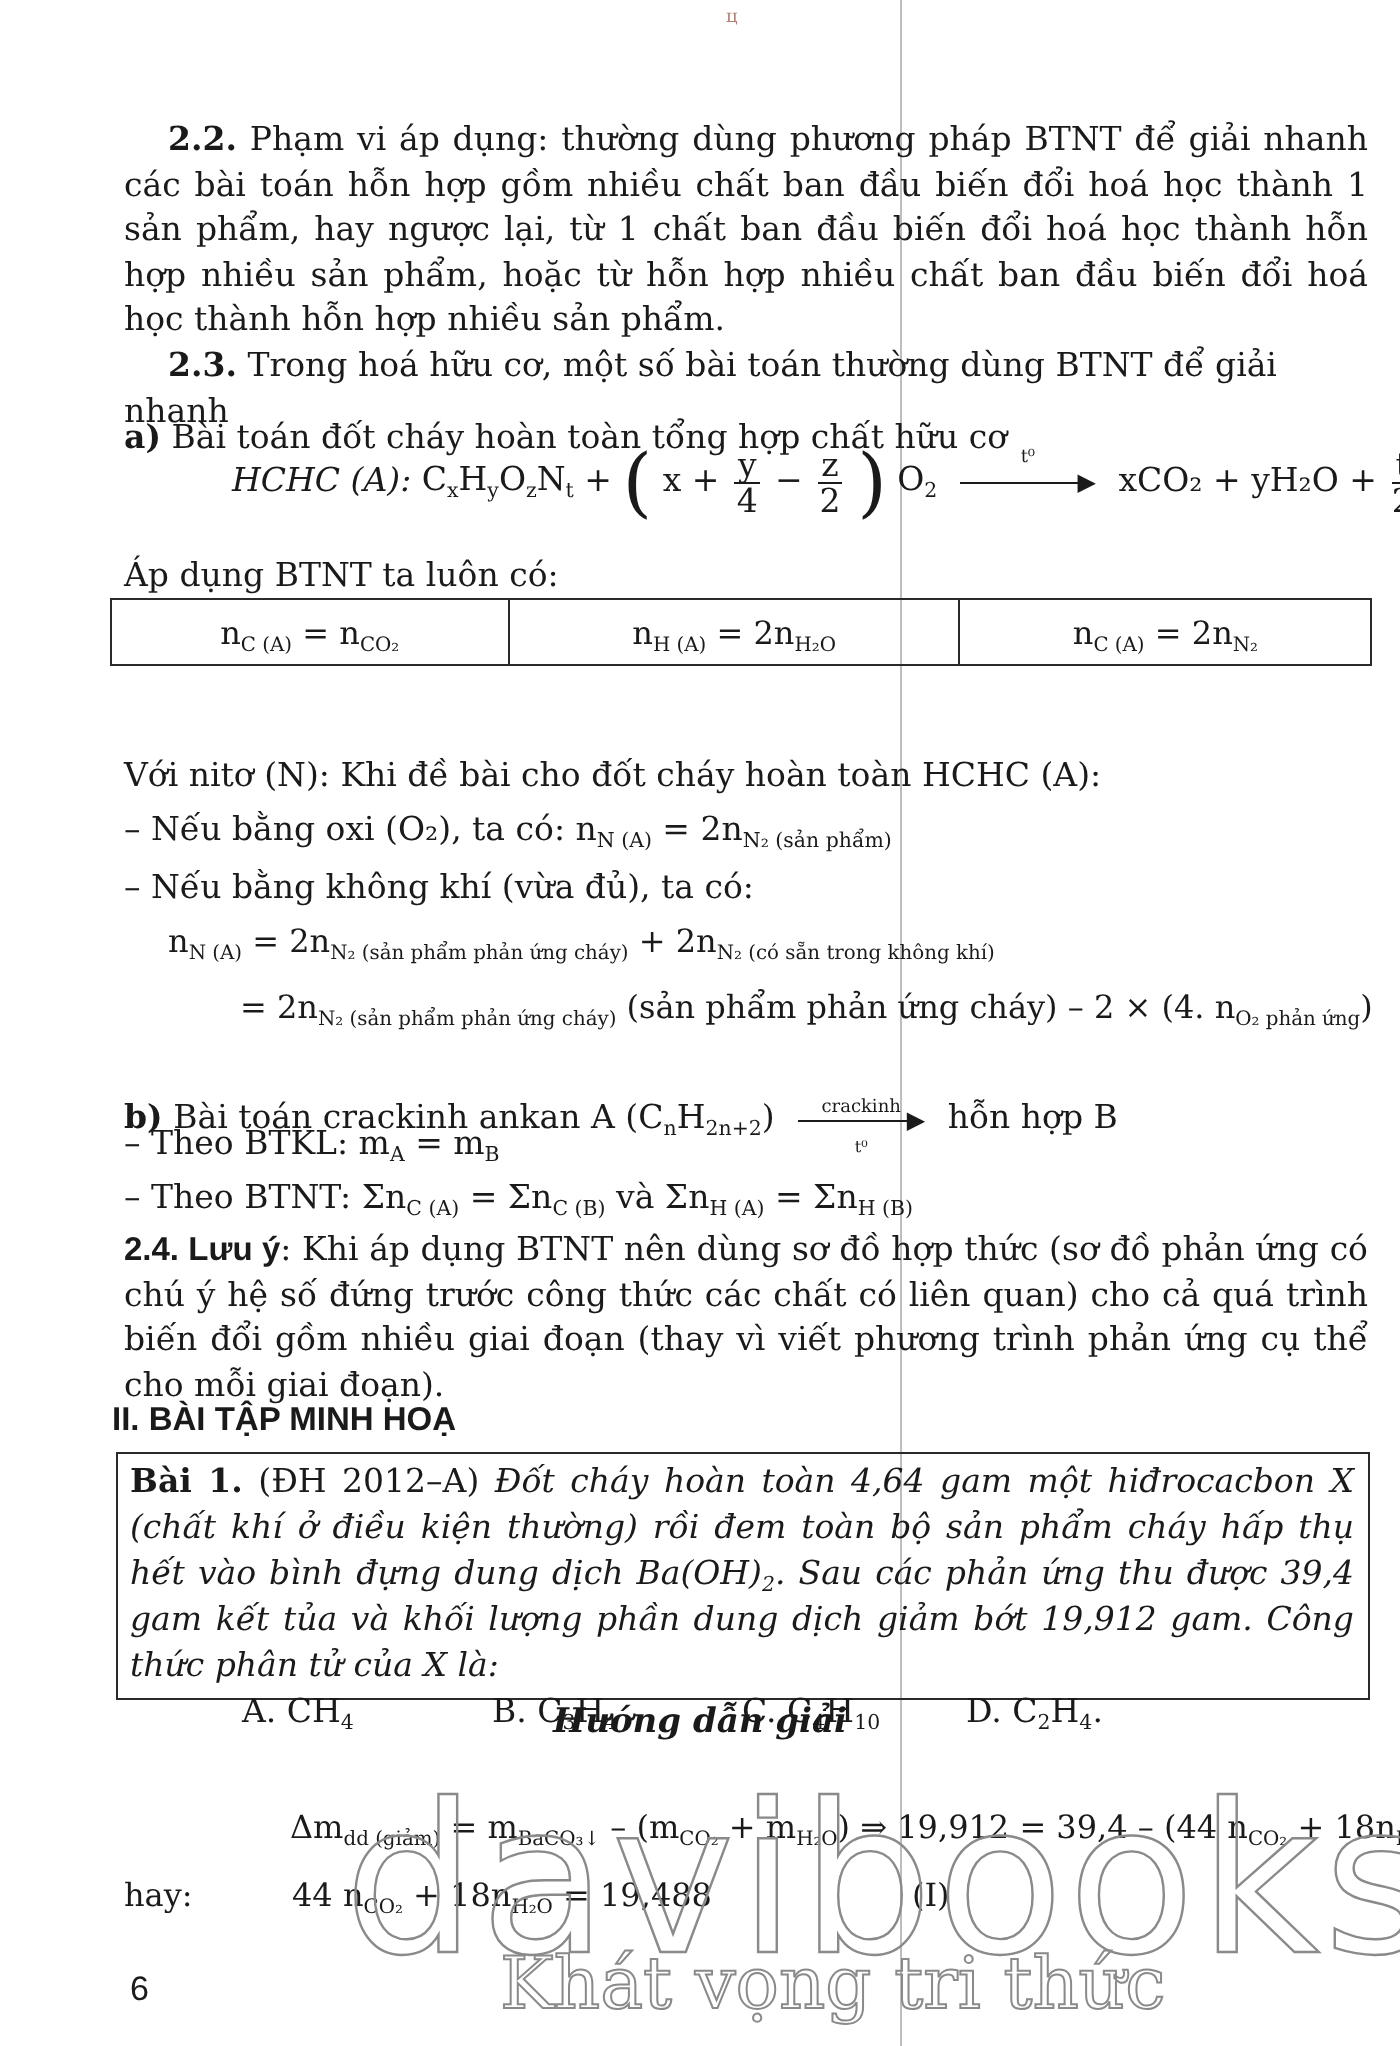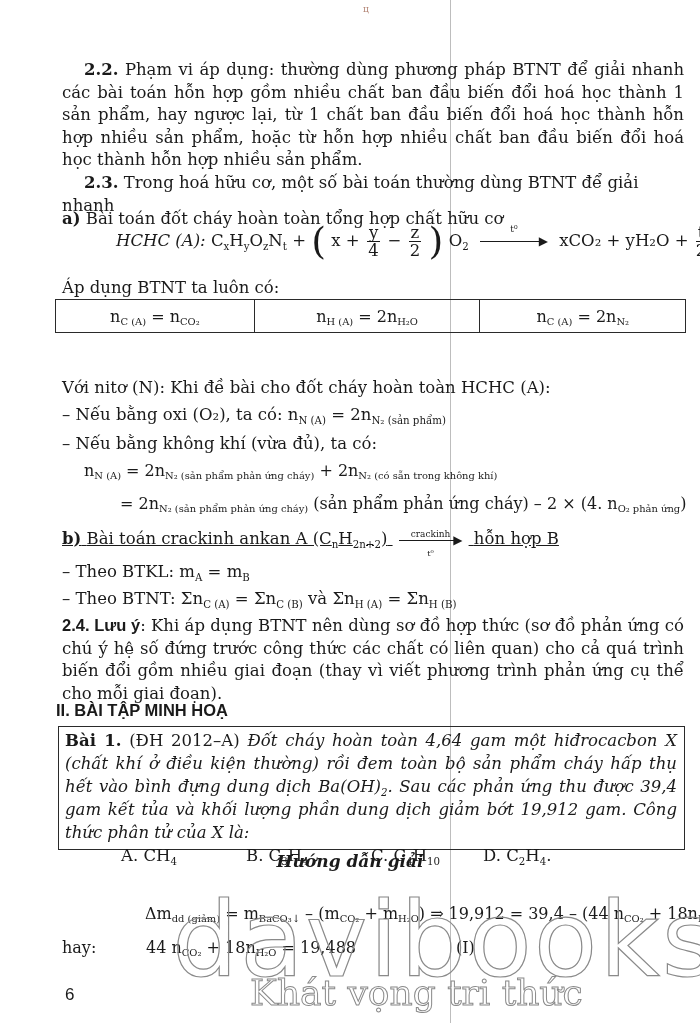--- a/index.html
+++ b/index.html
@@ -105,21 +105,21 @@
     <span>– Nếu bằng oxi (O₂), ta có: </span><span>n</span><sub>N (A)</sub><span> = </span><span>2n</span><sub><span>N₂</span><span class="tiny"> (sản phẩm)</span></sub>
   </div>
   <div class="block" style="top:433px;">– Nếu bằng không khí (vừa đủ), ta có:</div>
   <div class="eq" style="left:84px; top:461px; font-size:16px;">
     <span>n</span><sub>N (A)</sub><span> = </span><span>2n</span><sub><span>N₂</span><span class="tiny"> (sản phẩm phản ứng cháy)</span></sub><span> + </span><span>2n</span><sub><span>N₂</span><span class="tiny"> (có sẵn trong không khí)</span></sub>
   </div>
   <div class="eq" style="left:120px; top:494px; font-size:16px;">
     <span>= </span><span>2n</span><sub><span>N₂</span><span class="tiny"> (sản phẩm phản ứng cháy)</span></sub><span> (sản phẩm phản ứng cháy) – 2 × (4. </span><span>n</span><sub><span>O₂</span><span class="tiny"> phản ứng</span></sub><span>)</span>
   </div>
 
-  <div class="block" style="top:528px;text-decoration:underline;">
+  <div class="block" style="top:548px;">
     <b>b)</b>
     <span>Bài toán crackinh ankan A (C</span><sub>n</sub><span>H</span><sub>2n+2</sub><span>)</span>
     <span class="arrow" style="width:64px;">
       <span class="line"></span><span class="head">▶</span>
       <span class="above">crackinh</span>
       <span class="below">t⁰</span>
     </span>
     <span>hỗn hợp B</span>
   </div>
   <div class="block" style="top:588px;">

